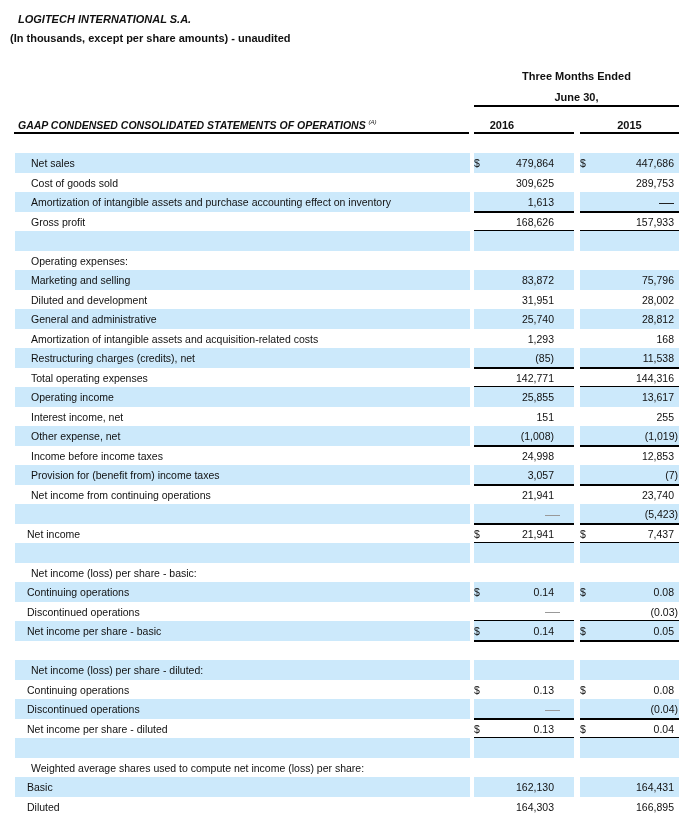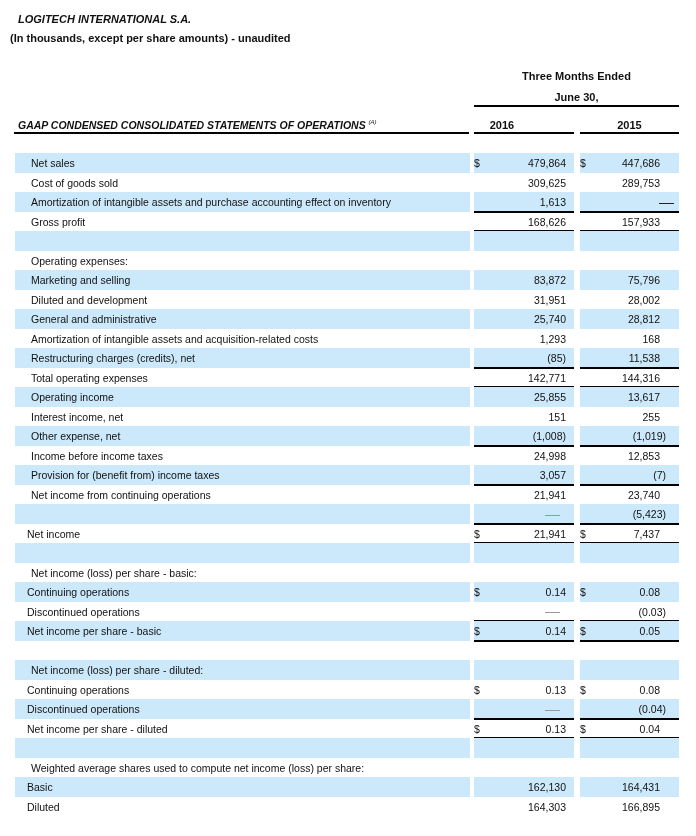--- a/index.html
+++ b/index.html
@@ -26,24 +26,24 @@
   .bg.c1{left:459px;width:100px;}
   .bg.c2{left:565px;width:99px;}
   .lbl{position:absolute;left:16px;top:4px;white-space:nowrap;font-size:10.5px;}
   .lbl.ind{left:12px;}
   .cell{position:absolute;top:4px;font-size:10.5px;}
   .d1{left:459px;}
   .d2{left:565px;}
   .v1{left:459px;width:100px;text-align:right;}
   .v2{left:565px;width:99px;text-align:right;}
   .v1.paren, .v2.paren{}
-  .num{display:inline-block;padding-right:8px;}
+  .num{display:inline-block;padding-right:20px;}
   .paren .num{}
-  .v2 .num{padding-right:19px;}
-  .v2.paren .num{padding-right:13px;}
+  .v2 .num{padding-right:5px;}
+  .v2.paren .num{padding-right:1px;}
   .dash{display:inline-block;width:15px;border-top:1.5px solid #999;vertical-align:middle;margin-right:14px;}
   .v2 .dash{border-top-color:#222;margin-right:5px;}
   .rule{position:absolute;bottom:0;height:0;border-top:2px solid #000;}
   .rule.r1{left:459px;width:100px;}
   .rule.r2{left:565px;width:99px;}
   .dbl{position:absolute;bottom:-2px;height:2px;border-top:1px solid #000;border-bottom:1px solid #000;}
 </style>
 </head>
 <body>
 

